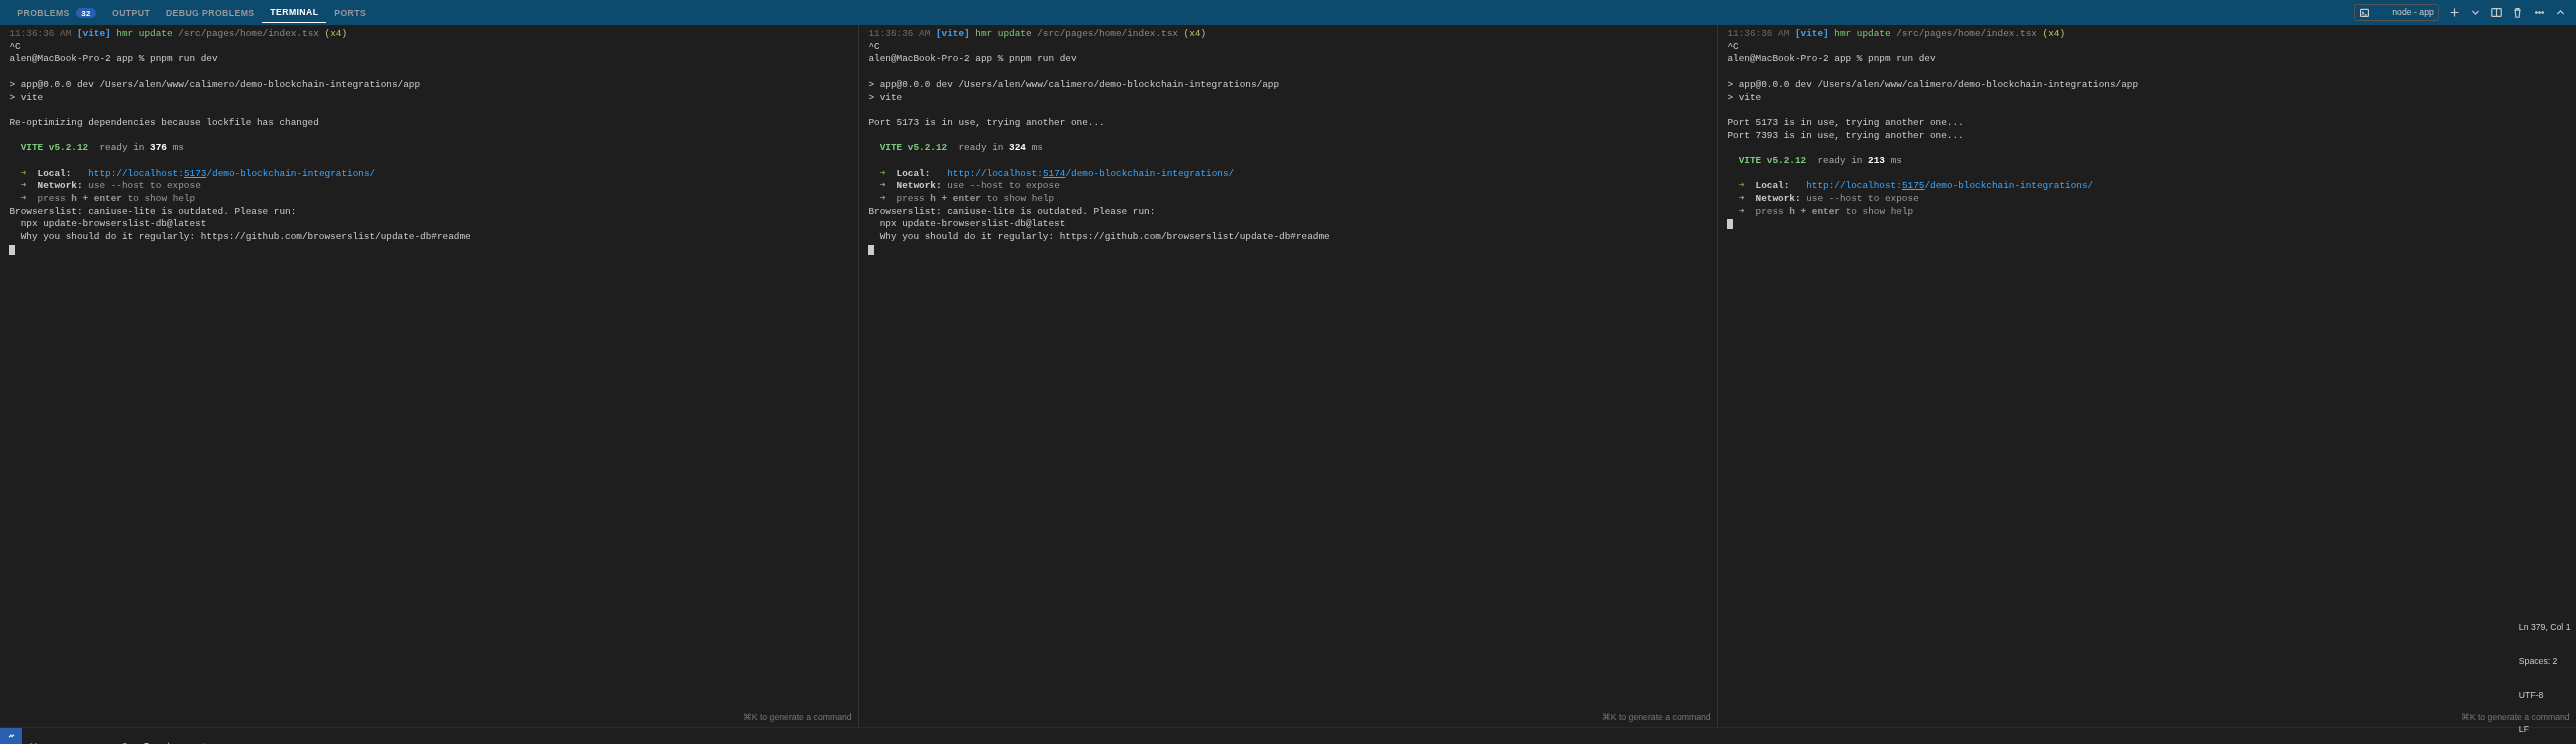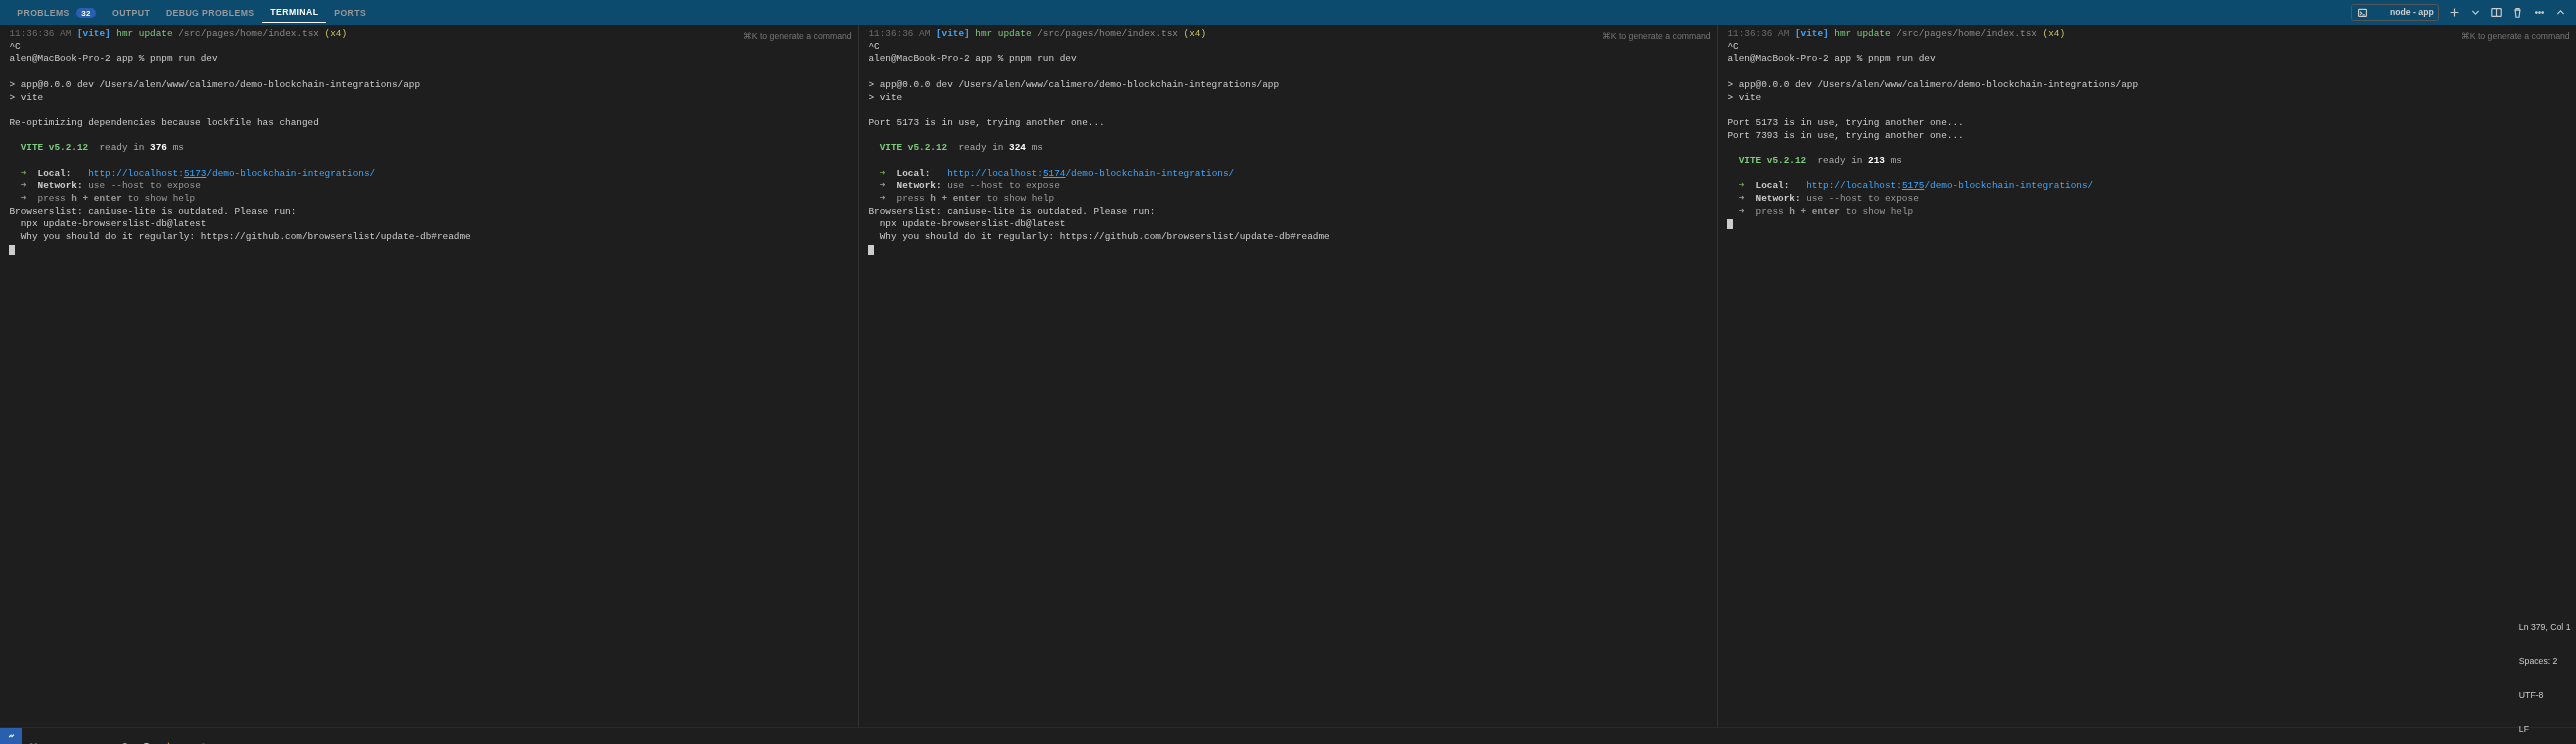--- a/index.html
+++ b/index.html
@@ -55,34 +55,33 @@
   display: flex;
   align-items: center;
 }
 .terminal-selector {
   display: flex;
   align-items: center;
   gap: 21px;
   border: 0.8px solid #555;
   padding: 1.6px 4.7px;
   border-radius: 2.4px;
-  font-weight: bold;
 }
 
 
 .terminals {
   flex: 1;
   display: flex;
   overflow: hidden;
 }
 .term-pane {
   flex: 1;
   border-right: 0.8px solid #333;
   display: flex;
-  flex-direction: row;
+  flex-direction: column;
   position: relative;
   padding: 3.1px 6.3px 0 9.4px;
   overflow: hidden;
   gap: 10px;
 }
 .term-pane:last-child { border-right: none; }
 .term-content {
   flex: 1;
   white-space: pre-wrap;
   word-break: break-all;

